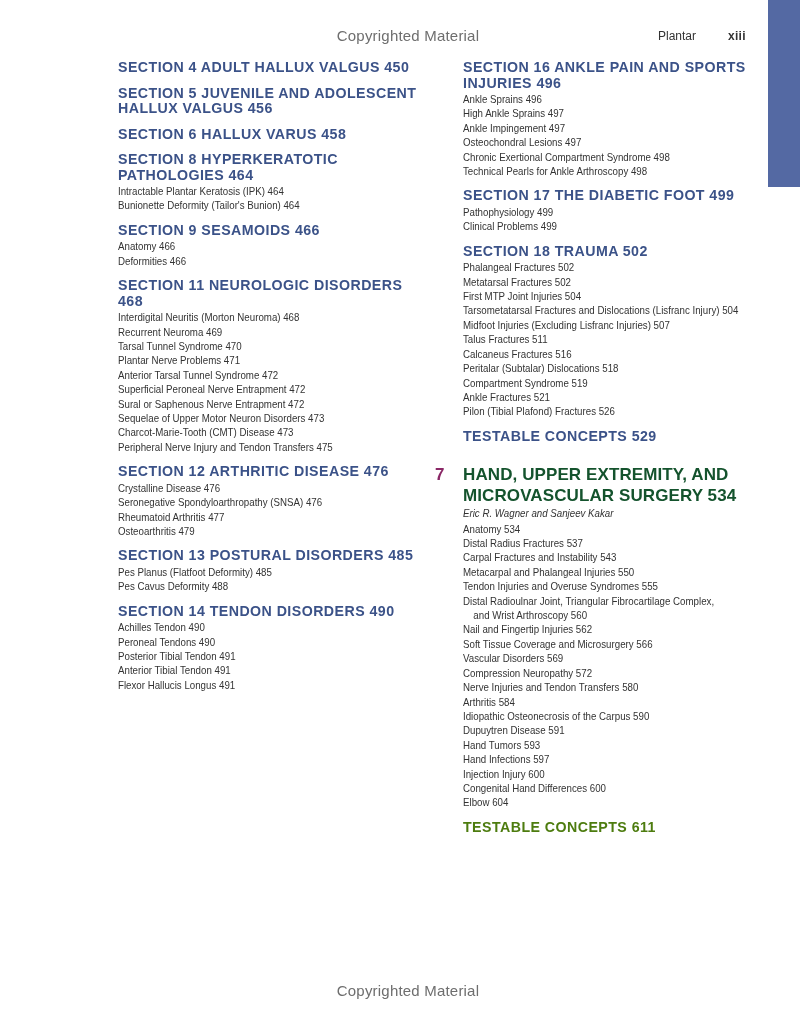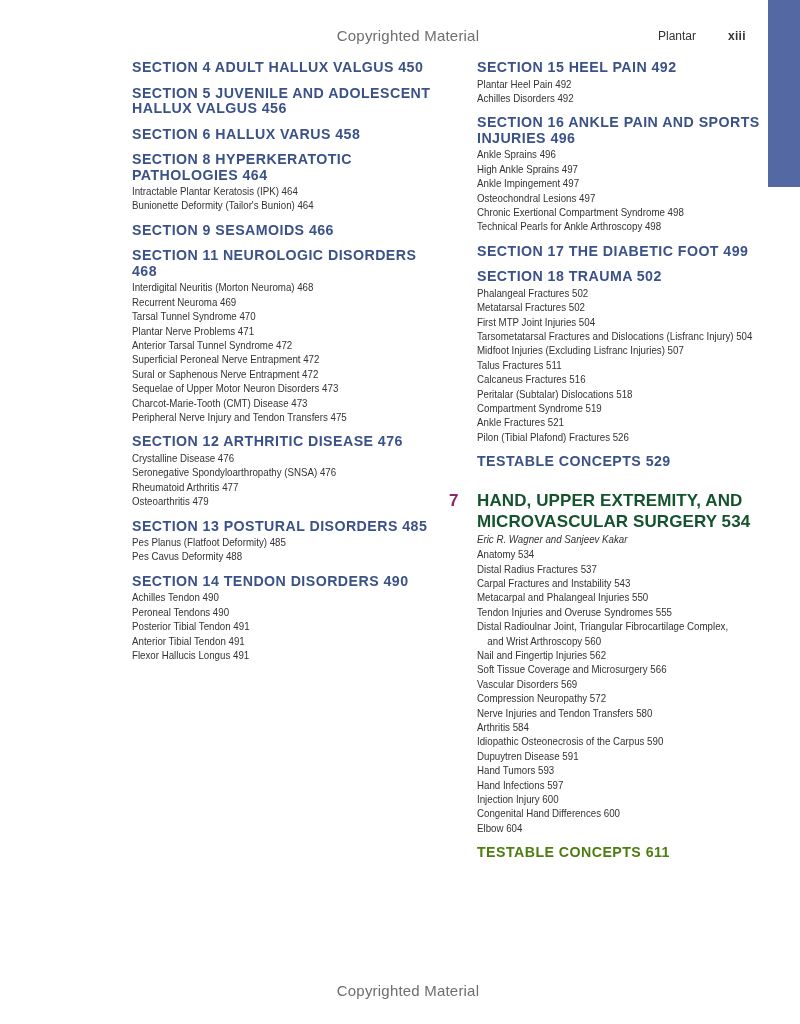--- a/index.html
+++ b/index.html
@@ -14,21 +14,21 @@
   .copyright.top { top: 27px; }
   .copyright.bottom { top: 982px; }
   .running-head {
     position: absolute; top: 29px; left: 658px; font-size: 12px; color: #333;
   }
   .running-head .label { margin-right: 0; }
   .running-head .pageno { position: absolute; left: 70px; top: 0; font-weight: bold; letter-spacing: 0.3px; }
   .side-tab {
     position: absolute; top: 0; left: 768px; width: 32px; height: 187px; background: #5469a3;
   }
-  .col { position: absolute; top: 60px; margin-left: 14px; }
+  .col { position: absolute; top: 60px; }
   .col.left { left: 118px; width: 310px; }
   .col.right { left: 463px; width: 300px; }
   .sec-head {
     font-family: "Liberation Sans", sans-serif; font-weight: bold; color: #3b5288;
     font-size: 14.2px; line-height: 15.5px; letter-spacing: 0.45px; text-transform: uppercase;
     margin: 0;
   }
   .sec-head.maroon { color: #4d7c0f; }
   .entries { margin-top: 1px; }
   .entry {
@@ -74,20 +74,24 @@
     </div>
     <div class="section">
       <div class="sec-head">SECTION 8 HYPERKERATOTIC PATHOLOGIES 464</div>
       <div class="entries">
         <div class="entry">Intractable Plantar Keratosis (IPK) 464</div>
         <div class="entry">Bunionette Deformity (Tailor's Bunion) 464</div>
       </div>
     </div>
     <div class="section">
       <div class="sec-head">SECTION 9 SESAMOIDS 466</div>
+      <div class="entries">
+        <div class="entry">Anatomy 466</div>
+        <div class="entry">Deformities 466</div>
+      </div>
     </div>
     <div class="section">
       <div class="sec-head">SECTION 11 NEUROLOGIC DISORDERS 468</div>
       <div class="entries">
         <div class="entry">Interdigital Neuritis (Morton Neuroma) 468</div>
         <div class="entry">Recurrent Neuroma 469</div>
         <div class="entry">Tarsal Tunnel Syndrome 470</div>
         <div class="entry">Plantar Nerve Problems 471</div>
         <div class="entry">Anterior Tarsal Tunnel Syndrome 472</div>
         <div class="entry">Superficial Peroneal Nerve Entrapment 472</div>
@@ -120,39 +124,36 @@
         <div class="entry">Peroneal Tendons 490</div>
         <div class="entry">Posterior Tibial Tendon 491</div>
         <div class="entry">Anterior Tibial Tendon 491</div>
         <div class="entry">Flexor Hallucis Longus 491</div>
       </div>
     </div>
   </div>
 <div class="col right" id="right-col">
   <div id="right-sections">
       <div class="section">
-        <div class="sec-head">SECTION 15 HEEL PAIN 492</div>
-        <div class="entries">
-          <div class="entry">Plantar Heel Pain 492</div>
-          <div class="entry">Achilles Disorders 492</div>
-        </div>
-      </div>
-      <div class="section">
         <div class="sec-head">SECTION 16 ANKLE PAIN AND SPORTS INJURIES 496</div>
         <div class="entries">
           <div class="entry">Ankle Sprains 496</div>
           <div class="entry">High Ankle Sprains 497</div>
           <div class="entry">Ankle Impingement 497</div>
           <div class="entry">Osteochondral Lesions 497</div>
           <div class="entry">Chronic Exertional Compartment Syndrome 498</div>
           <div class="entry">Technical Pearls for Ankle Arthroscopy 498</div>
         </div>
       </div>
       <div class="section">
         <div class="sec-head">SECTION 17 THE DIABETIC FOOT 499</div>
+        <div class="entries">
+          <div class="entry">Pathophysiology 499</div>
+          <div class="entry">Clinical Problems 499</div>
+        </div>
       </div>
       <div class="section">
         <div class="sec-head">SECTION 18 TRAUMA 502</div>
         <div class="entries">
           <div class="entry">Phalangeal Fractures 502</div>
           <div class="entry">Metatarsal Fractures 502</div>
           <div class="entry">First MTP Joint Injuries 504</div>
           <div class="entry">Tarsometatarsal Fractures and Dislocations (Lisfranc Injury) 504</div>
           <div class="entry">Midfoot Injuries (Excluding Lisfranc Injuries) 507</div>
           <div class="entry">Talus Fractures 511</div>

